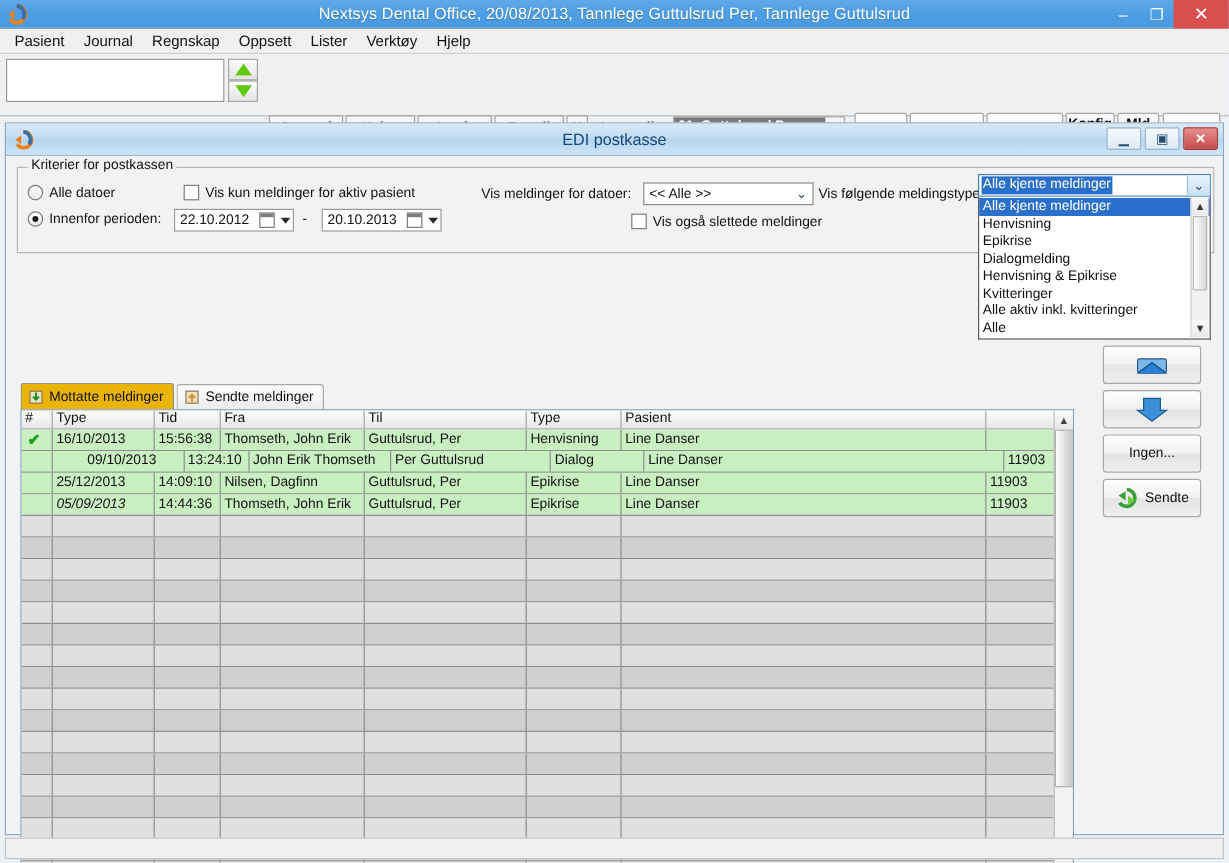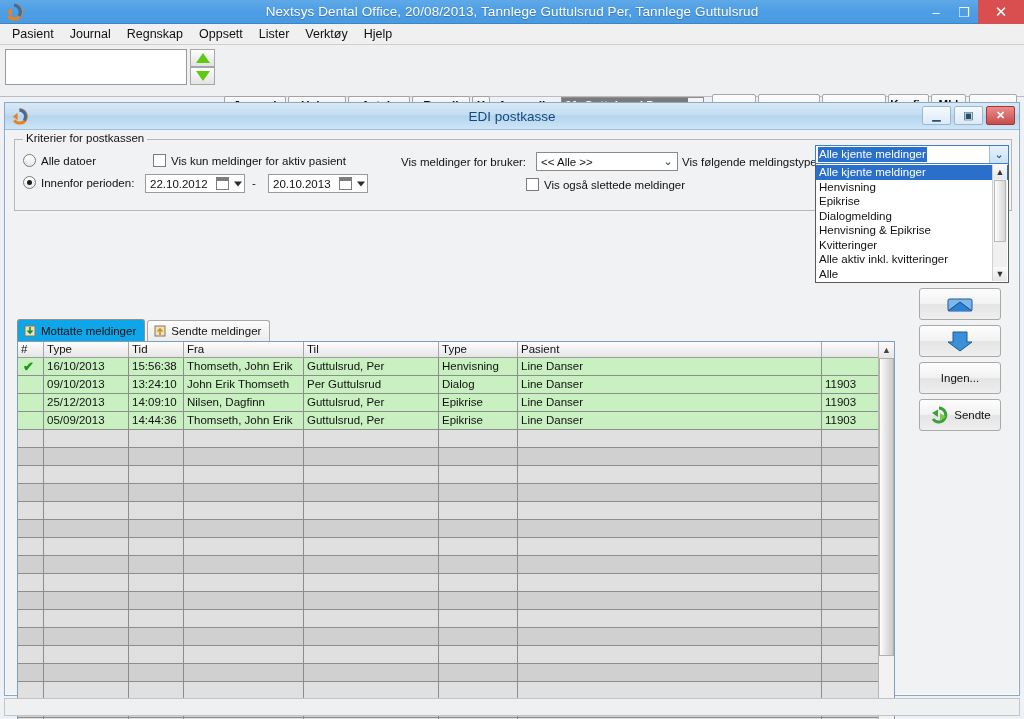--- a/index.html
+++ b/index.html
@@ -209,21 +209,21 @@
 
   
   .tabs { position: absolute; left: 12px; top: 216px; height: 22px; display: flex; align-items: flex-end; }
   .tab {
     height: 21px; padding: 0 8px 0 6px; display: flex; align-items: center; gap: 5px;
     font-size: 11.5px; color: #111;
     border: 1px solid #a9a9a9; border-bottom: none;
     background: linear-gradient(to bottom,#fcfcfc,#ececec);
     border-radius: 3px 3px 0 0; margin-right: 2px;
   }
-  .tab.active { background: #0ea5e9; height: 22px; border-color: #8f8f8f; }
+  .tab.active { background: #eab308; height: 22px; border-color: #8f8f8f; }
 
   
   .grid {
     position: absolute; left: 12px; top: 238px; width: 878px; height: 450px;
     border: 1px solid #7f9db9; background: #fff; overflow: hidden;
   }
   .ghead { display: flex; height: 16px; background: linear-gradient(to bottom,#fdfdfd,#e6e6e6);
     border-bottom: 1px solid #9c9c9c; }
   .gh {
     font-size: 11.5px; color: #111; padding-left: 3px; line-height: 15px;
@@ -404,21 +404,21 @@
       <div class="ftxt" style="left:237px;top:37px;">-</div>
       <div class="datebox" style="left:253px;top:34px;width:100px;">
         <span class="dv">20.10.2013</span>
         <span class="cal"></span>
         <span class="dd"></span>
       </div>
 
       <div class="cbox" style="left:138px;top:14px;"></div>
       <div class="ftxt" style="left:156px;top:15px;">Vis kun meldinger for aktiv pasient</div>
 
-      <div class="ftxt" style="left:386px;top:16px;">Vis meldinger for bruker:</div>
+      <div class="ftxt" style="left:386px;top:16px;">Vis meldinger for datoer:</div>
       <div class="plaincombo" style="left:521px;top:12px;width:142px;">
         <span class="pv">&lt;&lt; Alle &gt;&gt;</span>
         <span class="pb">⌄</span>
       </div>
 
       <div class="cbox" style="left:511px;top:38px;"></div>
       <div class="ftxt" style="left:529px;top:39px;">Vis også slettede meldinger</div>
 
       <div class="ftxt" style="left:667px;top:16px;">Vis følgende meldingstyper:</div>
     </div>
@@ -457,41 +457,41 @@
             <div class="gc" style="width: 85px;">16/10/2013</div>
             <div class="gc" style="width: 55px;">15:56:38</div>
             <div class="gc" style="width: 120px;">Thomseth, John Erik</div>
             <div class="gc" style="width: 135px;">Guttulsrud, Per</div>
             <div class="gc" style="width: 79px;">Henvisning</div>
             <div class="gc" style="width: 304px;">Line Danser</div>
             <div class="gc" style="width: 58px; border-right: none;"></div>
           </div>
           <div class="grow data">
             <div class="gc check" style="width: 26px;"></div>
-            <div class="gc" style="width: 85px;">09/10/2013</div>
+            <div class="gc" style="width: 85px; margin-left: 26px;">09/10/2013</div>
             <div class="gc" style="width: 55px;">13:24:10</div>
             <div class="gc" style="width: 120px;">John Erik Thomseth</div>
             <div class="gc" style="width: 135px;">Per Guttulsrud</div>
             <div class="gc" style="width: 79px;">Dialog</div>
             <div class="gc" style="width: 304px;">Line Danser</div>
             <div class="gc" style="width: 58px; border-right: none;">11903</div>
           </div>
           <div class="grow data">
             <div class="gc check" style="width: 26px;"></div>
             <div class="gc" style="width: 85px;">25/12/2013</div>
             <div class="gc" style="width: 55px;">14:09:10</div>
             <div class="gc" style="width: 120px;">Nilsen, Dagfinn</div>
             <div class="gc" style="width: 135px;">Guttulsrud, Per</div>
             <div class="gc" style="width: 79px;">Epikrise</div>
             <div class="gc" style="width: 304px;">Line Danser</div>
             <div class="gc" style="width: 58px; border-right: none;">11903</div>
           </div>
           <div class="grow data">
             <div class="gc check" style="width: 26px;"></div>
-            <div class="gc" style="width: 85px;">05/09/2013</div>
+            <div class="gc" style="width: 85px; font-style: italic;">05/09/2013</div>
             <div class="gc" style="width: 55px;">14:44:36</div>
             <div class="gc" style="width: 120px;">Thomseth, John Erik</div>
             <div class="gc" style="width: 135px;">Guttulsrud, Per</div>
             <div class="gc" style="width: 79px;">Epikrise</div>
             <div class="gc" style="width: 304px;">Line Danser</div>
             <div class="gc" style="width: 58px; border-right: none;">11903</div>
           </div>
           <div class="grow empty-a">
             <div class="gc" style="width: 26px;"></div>
             <div class="gc" style="width: 85px;"></div>

